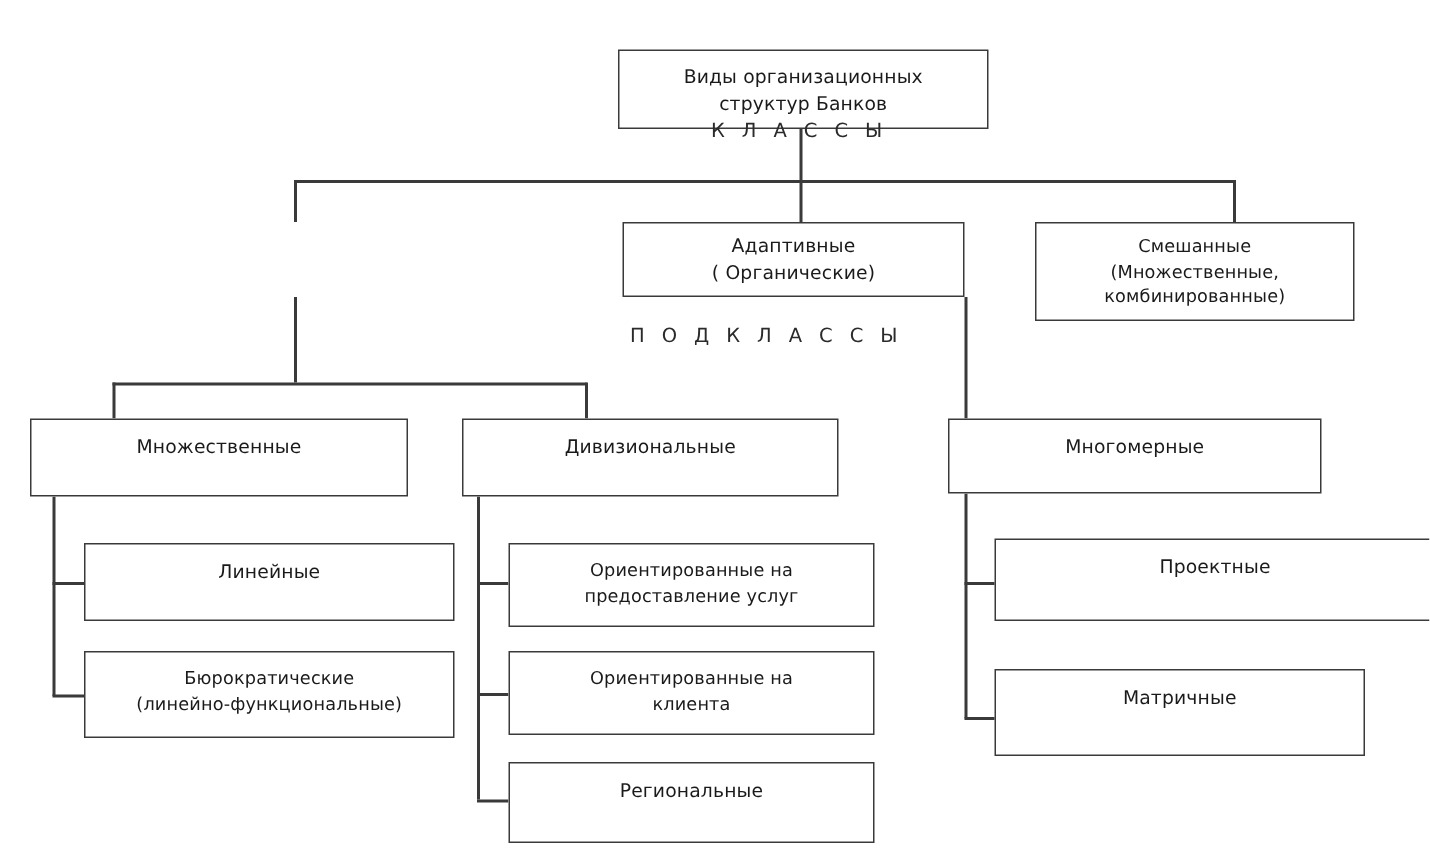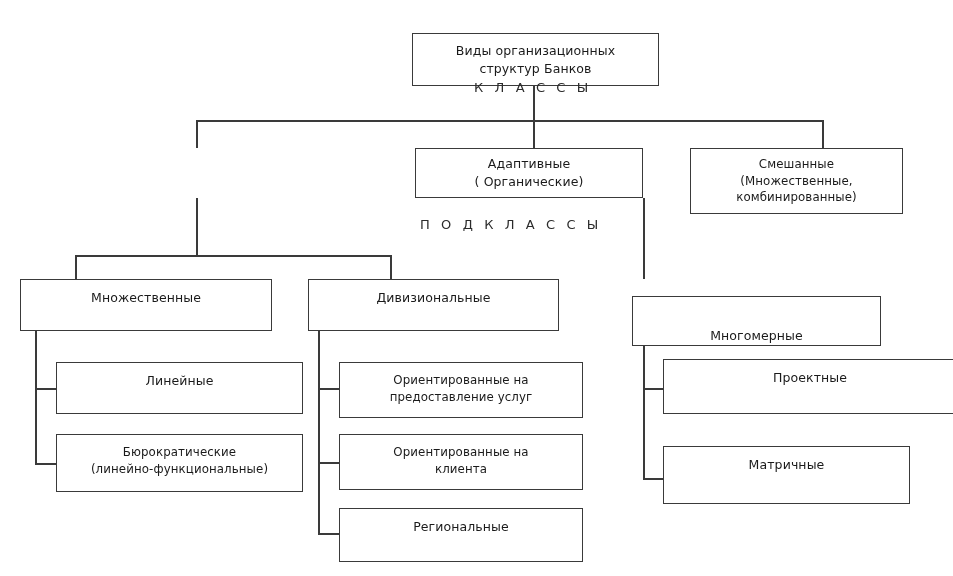--- a/index.html
+++ b/index.html
@@ -99,21 +99,21 @@
   <div class="line vline" style="left:643px; top:198px; height:81px;"></div>
 
   <div class="node align-top f13" style="left:20px; top:279px; width:252px; height:52px;">
     <span class="txt">Множественные</span>
   </div>
 
   <div class="node align-top f13" style="left:308px; top:279px; width:251px; height:52px;">
     <span class="txt">Дивизиональные</span>
   </div>
 
-  <div class="node align-top f13" style="left:632px; top:296px; width:249px; height:50px;align-items:flex-end;">
+  <div class="node align-top f13" style="left:632px; top:279px; width:249px; height:50px;">
     <span class="txt">Многомерные</span>
   </div>
 
   <div class="line vline" style="left:35px; top:331px; height:133px;"></div>
   <div class="line hline" style="left:35px; top:388px; width:21px;"></div>
   <div class="line hline" style="left:35px; top:463px; width:21px;"></div>
 
   <div class="node align-top f13" style="left:56px; top:362px; width:247px; height:52px;">
     <span class="txt">Линейные</span>
   </div>

